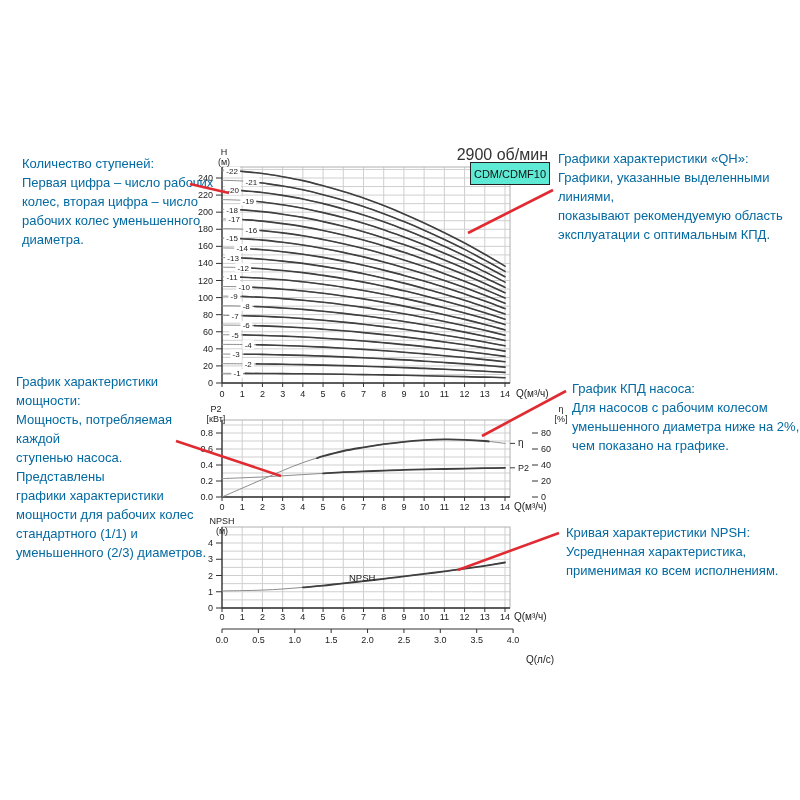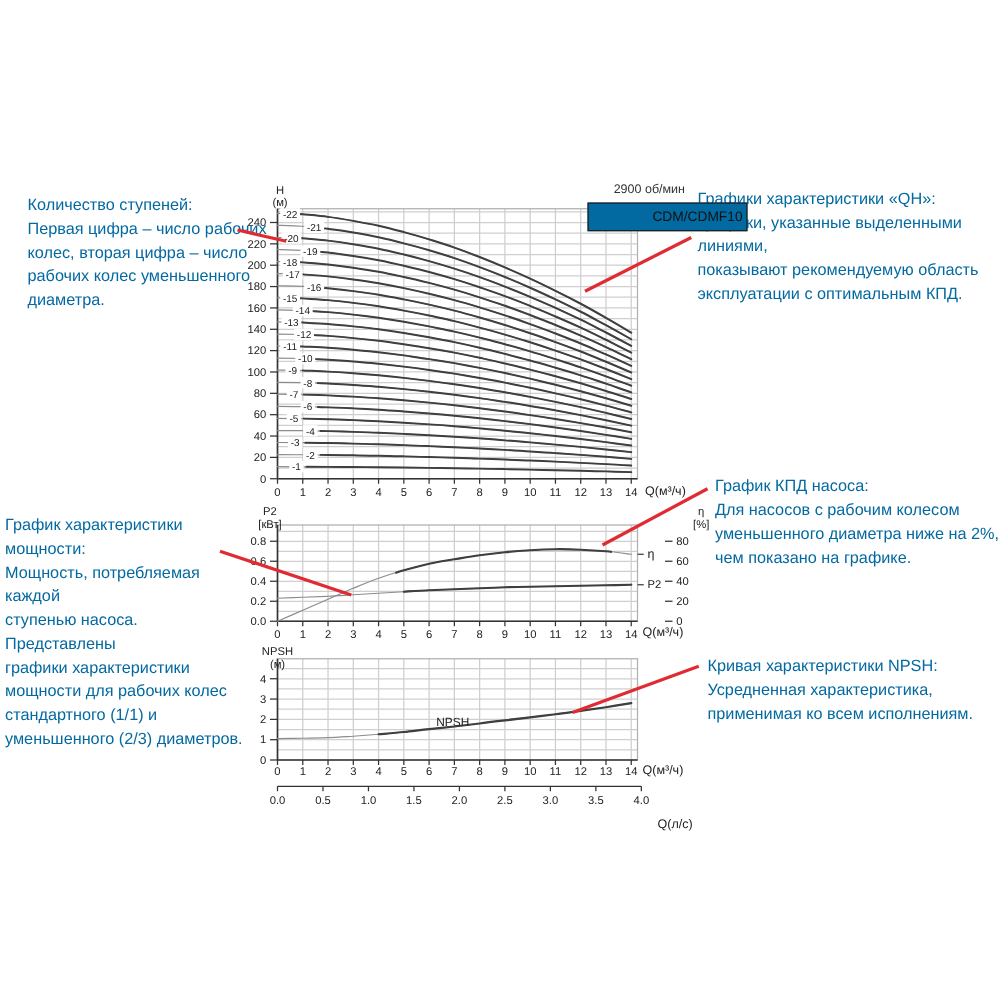--- a/index.html
+++ b/index.html
@@ -6,23 +6,23 @@
   .page{position:relative;width:800px;height:800px;background:#ffffff;overflow:hidden;
         font-family:"Liberation Sans", sans-serif;}
   svg{position:absolute;left:0;top:0;}
   #charts-layer{z-index:1;}
   .html-layer{position:absolute;left:0;top:0;width:800px;height:800px;z-index:2;pointer-events:none;}
   #overlay-layer{z-index:3;pointer-events:none;}
   .ann{position:absolute;font-size:13px;line-height:19px;color:#0369a1;white-space:pre-line;}
   .axt{position:absolute;font-size:9px;line-height:10px;color:#222;text-align:center;white-space:pre-line;}
   .unit{position:absolute;font-size:10px;line-height:10px;color:#222;}
   .modelbox{position:absolute;left:470px;top:162px;width:78px;height:21px;border:1.2px solid #222;
-            background:#0369a1;display:flex;align-items:center;justify-content:center;
-            font-size:11px;color:#111;padding-left:48px;}
-  .rpm{position:absolute;left:420px;top:146px;width:128px;text-align:right;font-size:10px;color:#333;}
+            background:#5eead4;display:flex;align-items:center;justify-content:center;
+            font-size:11px;color:#111;}
+  .rpm{position:absolute;left:420px;top:146px;width:128px;text-align:right;font-size:16px;color:#333;}
 </style>
 </head>
 <body>
 
 <div class="page">
 
   <svg id="charts-layer" width="800" height="800">
       <g>
         <line x1="222" y1="374.4583333333333" x2="510" y2="374.4583333333333" stroke="#cfcfcf" stroke-width="1"></line>
         <line x1="222" y1="365.9166666666667" x2="510" y2="365.9166666666667" stroke="#cfcfcf" stroke-width="1"></line>
@@ -445,21 +445,21 @@
 
     <div class="ann" style="left:22px;top:154px;width:195px;">Количество ступеней:
 Первая цифра – число рабочих
 колес, вторая цифра – число
 рабочих колес уменьшенного
 диаметра.</div>
     <div class="ann" style="left:558px;top:149px;width:245px;">Графики характеристики «QH»:
 Графики, указанные выделенными линиями,
 показывают рекомендуемую область
 эксплуатации с оптимальным КПД.</div>
-    <div class="ann" style="left:4px;top:372px;width:195px;margin-top:38px;">График характеристики мощности:
+    <div class="ann" style="left:16px;top:372px;width:195px;">График характеристики мощности:
 Мощность, потребляемая каждой
 ступенью насоса. Представлены
 графики характеристики
 мощности для рабочих колес
 стандартного (1/1) и
 уменьшенного (2/3) диаметров.</div>
     <div class="ann" style="left:572px;top:379px;width:230px;">График КПД насоса:
 Для насосов с рабочим колесом
 уменьшенного диаметра ниже на 2%,
 чем показано на графике.</div>

